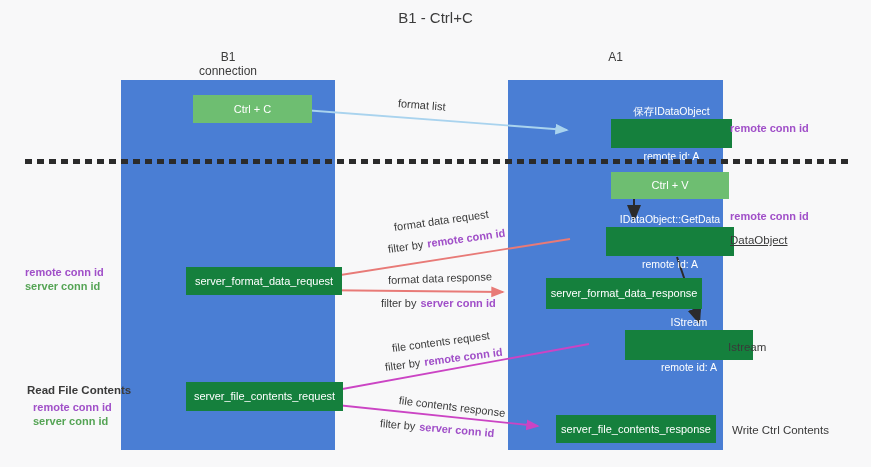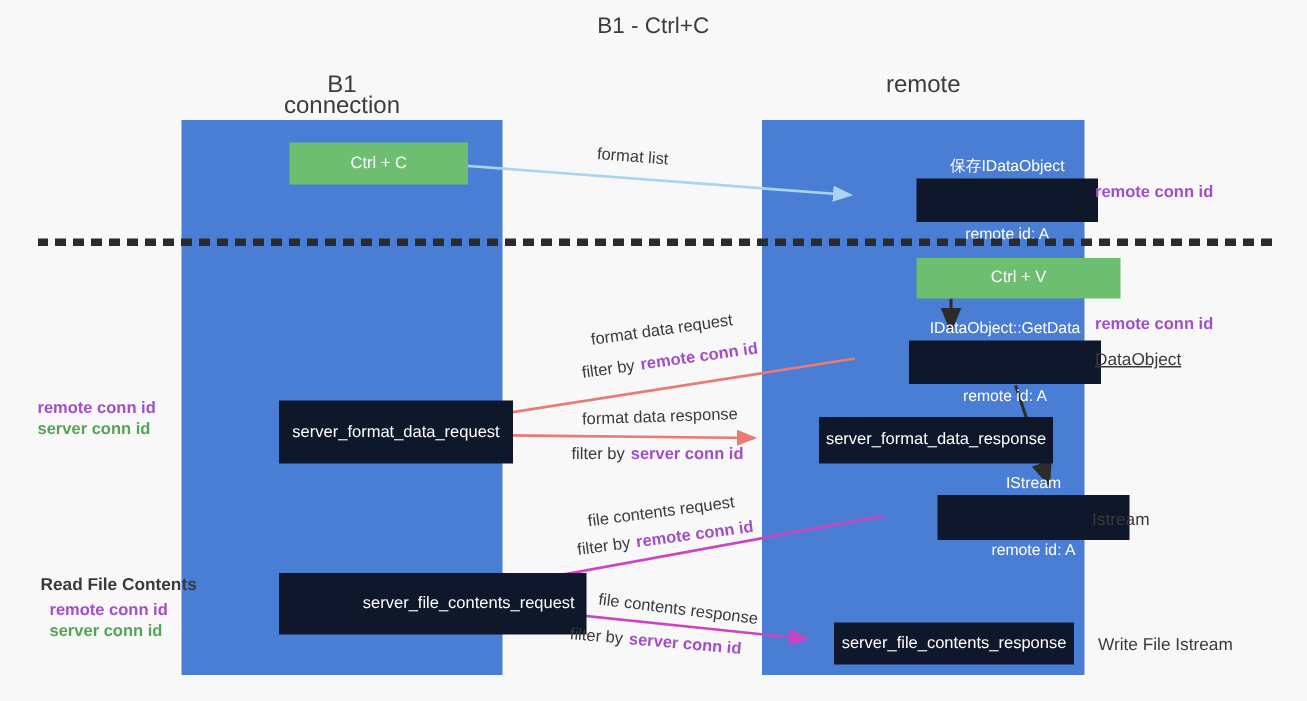--- a/index.html
+++ b/index.html
@@ -15,40 +15,40 @@
     overflow:hidden;
   }
   .abs{position:absolute;}
   .title{
     left:0;right:0;top:8px;
     text-align:center;
     font-size:15px;line-height:19px;color:#3c3c3c;
   }
   .col-header{
     text-align:center;
-    font-size:16px;line-height:14px;color:#3c3c3c;
+    font-size:12px;line-height:14px;color:#3c3c3c;
   }
   .column{
     background:#4a7ed4;
     top:80px;height:370px;
   }
   .dashed-divider{
     left:25px;top:159px;width:823px;height:5px;
     background:repeating-linear-gradient(90deg,#2b2b2b 0 7px,transparent 7px 12px);
     z-index:5;
   }
   .box{
     display:flex;flex-direction:column;
     align-items:center;justify-content:center;
     color:#fff;text-align:center;
     font-size:11px;line-height:13px;
     z-index:4;
     margin-left:36px;
   }
-  .box.orange{background:#0f172a;gap:32px;}
+  .box.orange{background:#15803d;gap:32px;}
   .box.green{background:#6ebe71;}
   .box .l2{font-size:10.5px;}
   .lbl{
     font-size:11px;line-height:13px;
     white-space:nowrap;z-index:6;
   }
   .lbl.black{color:#3a3a3a;font-size:11.5px;}
   .purple{color:#a04fc8;font-weight:bold;}
   .greentxt{color:#55a455;font-weight:bold;}
   .arrow-lbl{
@@ -69,21 +69,21 @@
 
   <div class="abs title">
     <div>B1 - Ctrl+C</div>
   </div>
 
   <div class="abs col-header" style="left:121px;top:50px;width:214px;">
     <div>B1</div>
     <div>connection</div>
   </div>
   <div class="abs col-header" style="left:508px;top:50px;width:215px;">
-    <div>remote</div>
+    <div>A1</div>
   </div>
 
   <div class="abs column" style="left:121px;width:214px;"></div>
   <div class="abs column" style="left:508px;width:215px;"></div>
 
   <div class="abs dashed-divider"></div>
 
   <svg class="arrows" width="871" height="467" viewBox="0 0 871 467">
     <defs>
       <marker id="mBlue" markerWidth="9" markerHeight="8" refX="6.5" refY="3" orient="auto">
@@ -110,43 +110,43 @@
 
   <div class="abs box green" style="left:157px;top:95px;width:119px;height:28px;">
     <span>Ctrl + C</span>
   </div>
 
   <div class="abs box orange" style="left:575px;top:119px;width:121px;height:29px;">
     <span class="l2">保存IDataObject</span>
     <span class="l2">remote id: A</span>
   </div>
 
-  <div class="abs box green" style="left:575px;top:172px;width:136px;height:27px;">
+  <div class="abs box green" style="left:575px;top:172px;width:118px;height:27px;">
     <span>Ctrl + V</span>
   </div>
 
   <div class="abs box orange" style="left:570px;top:227px;width:128px;height:29px;">
     <span class="l2">IDataObject::GetData</span>
     <span class="l2">remote id: A</span>
   </div>
 
-  <div class="abs box orange" style="left:150px;top:267px;width:156px;height:42px;">
+  <div class="abs box orange" style="left:150px;top:267px;width:156px;height:28px;">
     <span>server_format_data_request</span>
   </div>
 
   <div class="abs box orange" style="left:510px;top:278px;width:156px;height:31px;">
     <span>server_format_data_response</span>
   </div>
 
   <div class="abs box orange" style="left:589px;top:330px;width:128px;height:30px;">
     <span class="l2">IStream</span>
     <span class="l2">remote id: A</span>
   </div>
 
-  <div class="abs box orange" style="left:150px;top:382px;width:157px;height:41px;padding-left:48px;">
+  <div class="abs box orange" style="left:150px;top:382px;width:157px;height:29px;">
     <span>server_file_contents_request</span>
   </div>
 
   <div class="abs box orange" style="left:520px;top:415px;width:160px;height:28px;">
     <span>server_file_contents_response</span>
   </div>
 
   <div class="abs arrow-lbl" style="left:398px;top:97px;transform:rotate(4.5deg);">format list</div>
 
   <div class="abs arrow-lbl" style="left:394px;top:221px;transform:rotate(-8deg);">format data request</div>
@@ -166,21 +166,21 @@
 
   <div class="abs arrow-lbl" style="left:399px;top:394px;transform:rotate(7deg);">file contents response</div>
   <div class="abs arrow-lbl" style="left:380px;top:417px;transform:rotate(5deg);">
     <span class="pre">filter by</span><span class="purple">server conn id</span>
   </div>
 
   <div class="abs lbl purple" style="left:730px;top:122px;">remote conn id</div>
   <div class="abs lbl purple" style="left:730px;top:210px;">remote conn id</div>
   <div class="abs lbl black" style="left:730px;top:234px;text-decoration:underline;">DataObject</div>
   <div class="abs lbl black" style="left:728px;top:341px;">Istream</div>
-  <div class="abs lbl black" style="left:732px;top:424px;">Write File Istream</div>
+  <div class="abs lbl black" style="left:732px;top:424px;">Write Ctrl Contents</div>
 
   <div class="abs lbl purple" style="left:25px;top:266px;">remote conn id</div>
   <div class="abs lbl greentxt" style="left:25px;top:280px;">server conn id</div>
   <div class="abs lbl black" style="left:27px;top:384px;font-weight:bold;">Read File Contents</div>
   <div class="abs lbl purple" style="left:33px;top:401px;">remote conn id</div>
   <div class="abs lbl greentxt" style="left:33px;top:415px;">server conn id</div>
 
 </div>
 
 </body></html>

